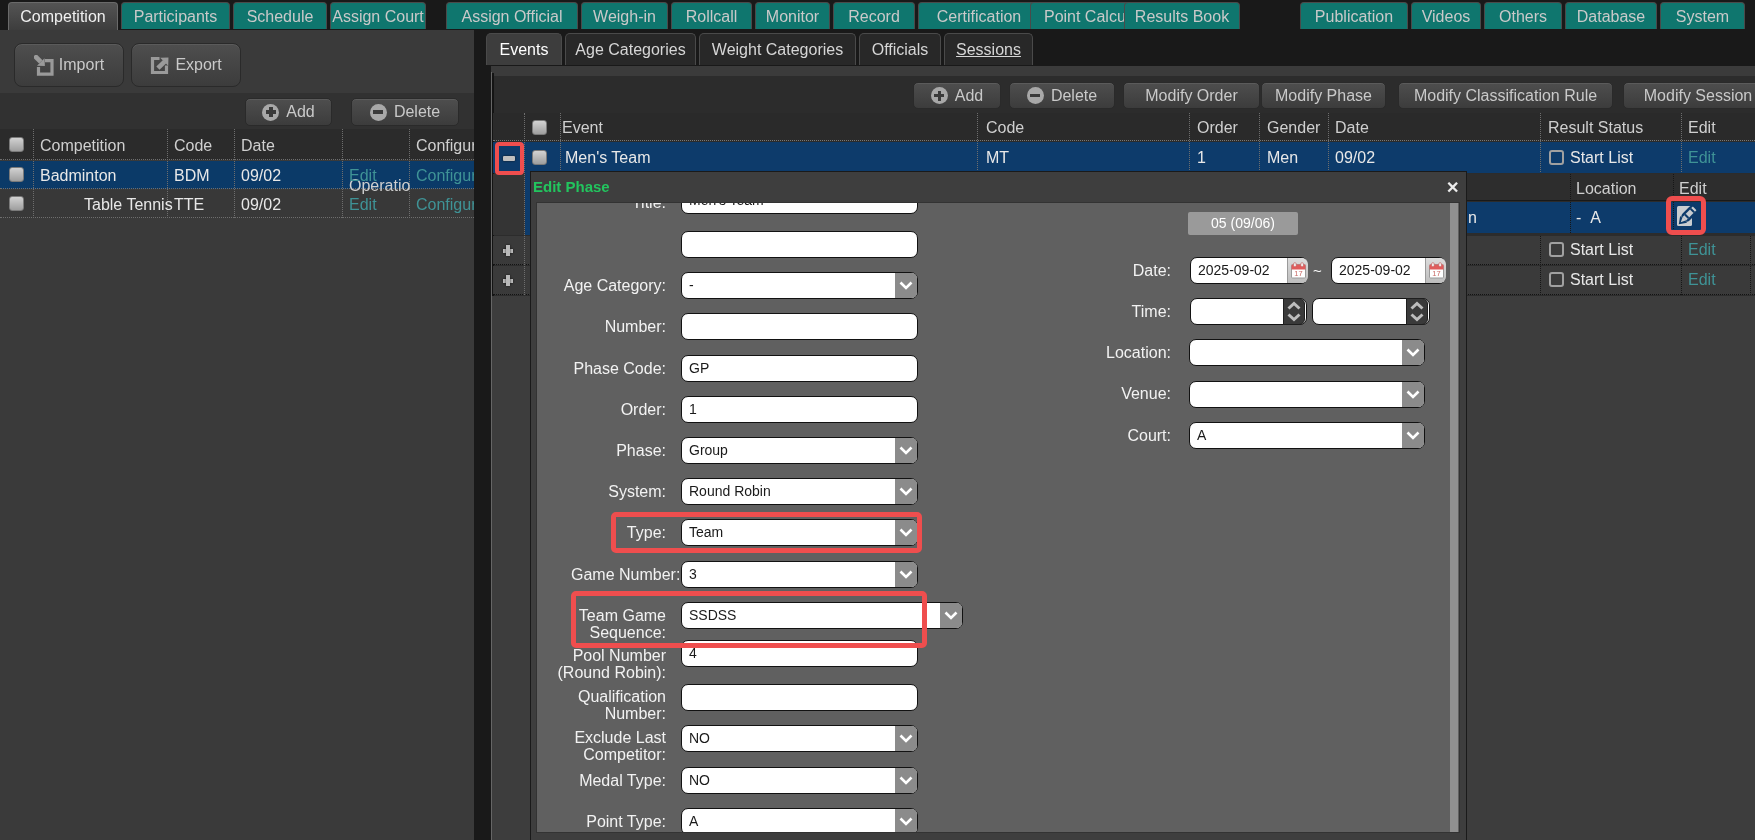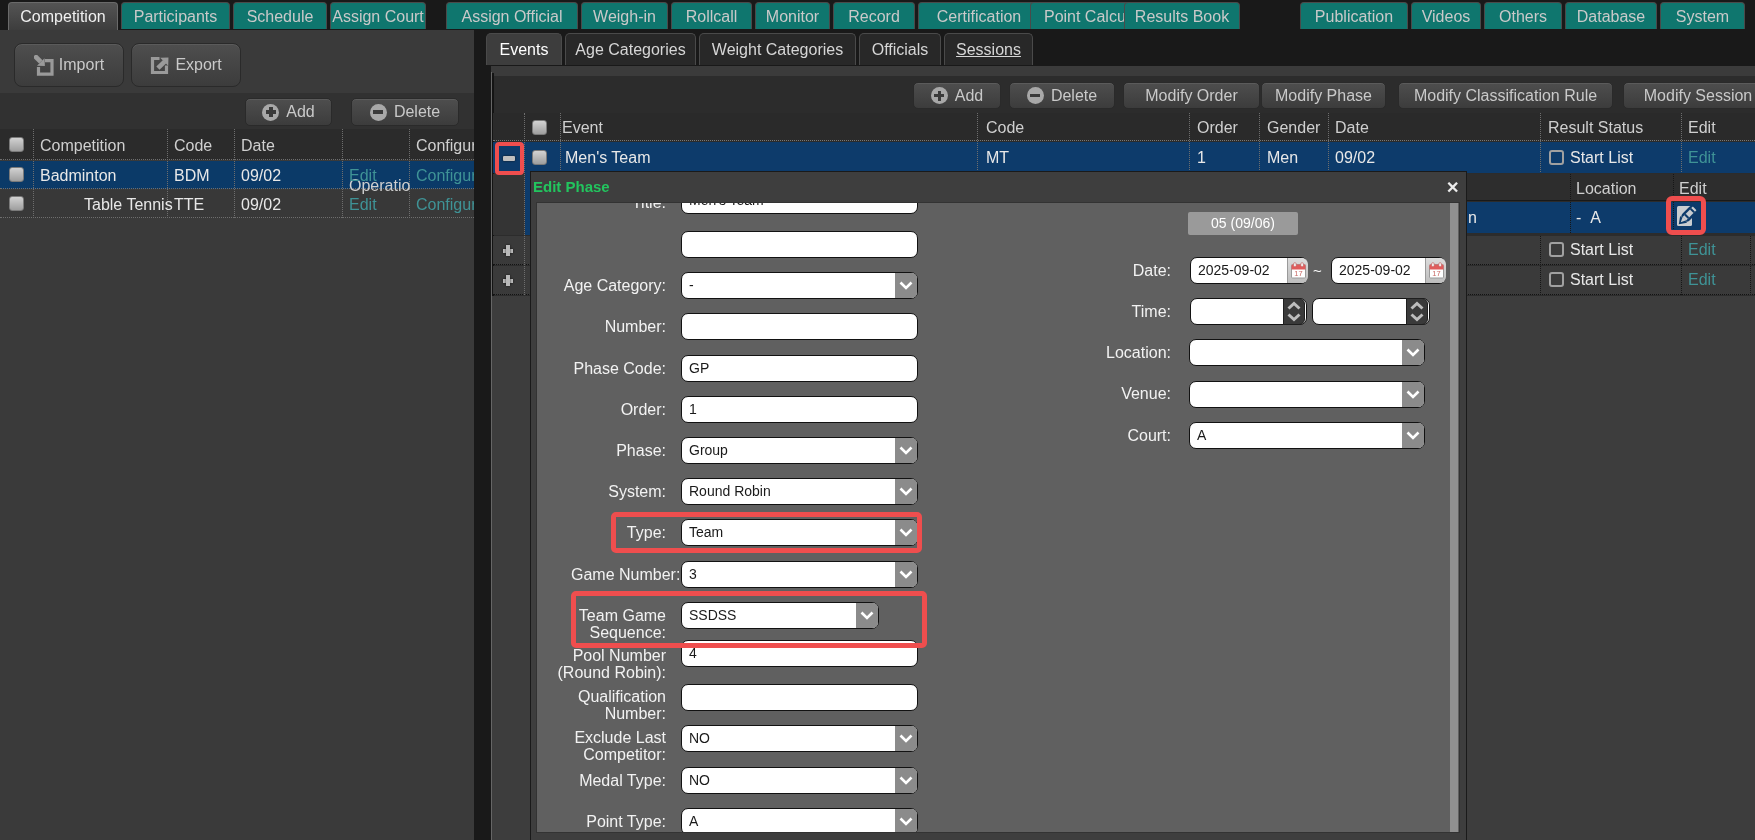--- a/index.html
+++ b/index.html
@@ -280,21 +280,21 @@
         </span></div>
 
     <div class="lbl" style="left:0px;top:365px;width:129px;padding-left:34px;">Game Number:</div>
     <div class="sel" style="left:144px;top:358px;width:237px;height:27px;">3<span class="arrow">
           <svg width="14" height="9" viewBox="0 0 14 9">
             <path d="M1.5 1.5 L7 7 L12.5 1.5" stroke="#ffffff" stroke-width="2.6" fill="none"></path>
           </svg>
         </span></div>
 
     <div class="lbl" style="left:0px;top:406px;width:129px;">Team Game<br>Sequence:</div>
-    <div class="sel" style="left:144px;top:399px;width:198px;height:27px;">SSDSS<span class="arrow light">
+    <div class="sel" style="left:144px;top:399px;width:282px;height:27px;">SSDSS<span class="arrow light">
           <svg width="14" height="9" viewBox="0 0 14 9">
             <path d="M1.5 1.5 L7 7 L12.5 1.5" stroke="#ffffff" stroke-width="2.6" fill="none"></path>
           </svg>
         </span></div>
 
     <div class="lbl" style="left:0px;top:446px;width:129px;">Pool Number<br>(Round Robin):</div>
     <div class="inp" style="left:144px;top:437px;width:237px;height:27px;">4</div>
 
     <div class="lbl" style="left:0px;top:487px;width:129px;">Qualification<br>Number:</div>
     <div class="inp" style="left:144px;top:481px;width:237px;height:27px;"></div>

